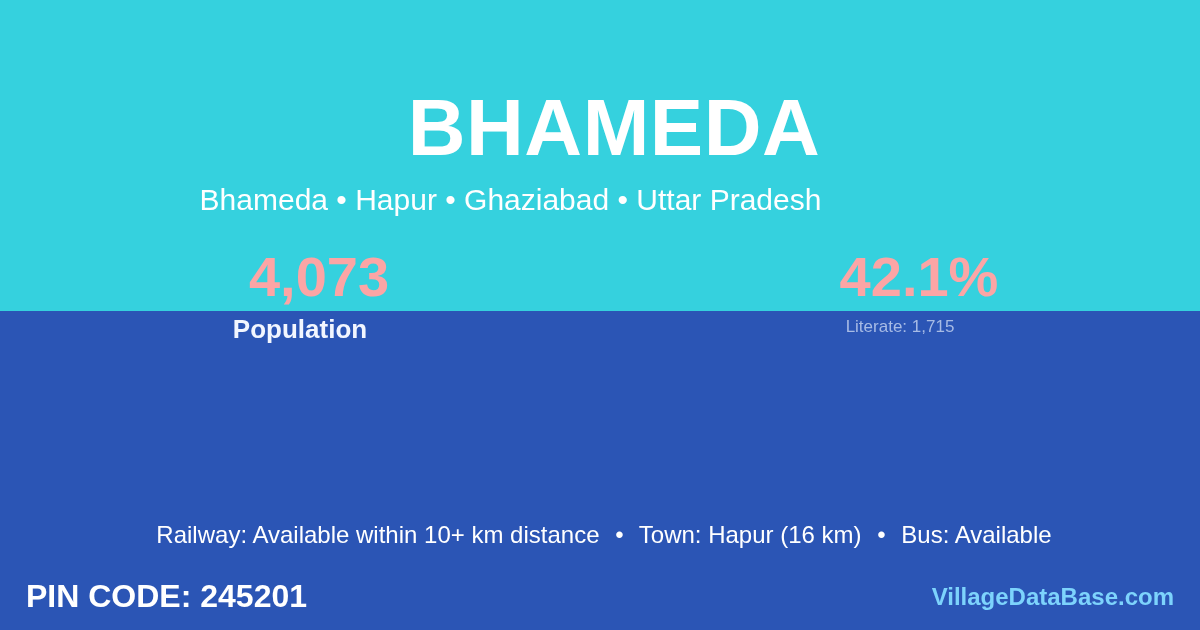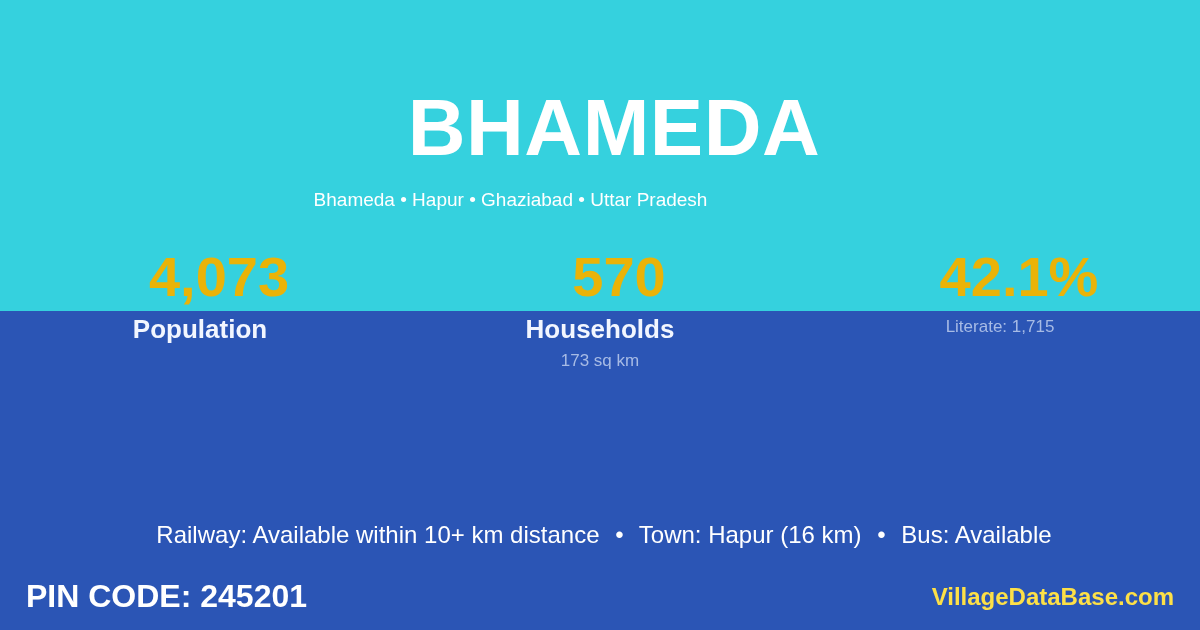--- a/index.html
+++ b/index.html
@@ -56,21 +56,21 @@
     letter-spacing: 0.5px;
     white-space: nowrap;
     padding-left: 28px;
   }
 
   .village-breadcrumb {
     position: absolute;
     left: 0;
     top: 182px;
     width: 1021px;
-    font-size: 19px;
+    font-size: 30px;
     line-height: 36px;
     font-weight: normal;
     color: #ffffff;
     white-space: nowrap;
   }
 
   
   .stats {
     position: absolute;
     left: 0;
@@ -81,21 +81,21 @@
 
   .stat {
     flex: 1 1 0;
     text-align: center;
   }
 
   .stat-value {
     font-size: 56px;
     line-height: 68px;
     font-weight: bold;
-    color: #eab308;
+    color: #fca5a5;
     white-space: nowrap;
     padding-left: 38px;
   }
 
   .stat-label {
     margin-top: 2px;
     font-size: 26px;
     line-height: 32px;
     font-weight: bold;
     color: #f2f6ff;
@@ -151,21 +151,21 @@
     white-space: nowrap;
   }
 
   .brand {
     position: absolute;
     right: 26px;
     top: 14px;
     font-size: 24px;
     line-height: 30px;
     font-weight: bold;
-    color: #fde047;
+    color: #7dd3fc;
     white-space: nowrap;
   }
 </style>
 </head>
 <body>
 
 <div class="card">
 
   <div class="band-teal"></div>
 
@@ -174,25 +174,20 @@
     <div class="village-breadcrumb">Bhameda • Hapur • Ghaziabad • Uttar Pradesh</div>
   </div>
 
   <div class="stats">
 
     <div class="stat">
       <div class="stat-value">4,073</div>
       <div class="stat-label">Population</div>
     </div>
 
-    <div class="stat">
-      <div class="stat-value">570</div>
-      <div class="stat-label">Households</div>
-      <div class="stat-sub">173 sq km</div>
-    </div>
 
     <div class="stat">
       <div class="stat-value">42.1%</div>
       <div class="stat-sub">Literate: 1,715</div>
     </div>
 
   </div>
 
   <div class="amenities">
     <span>Railway: Available within 10+ km distance</span>

